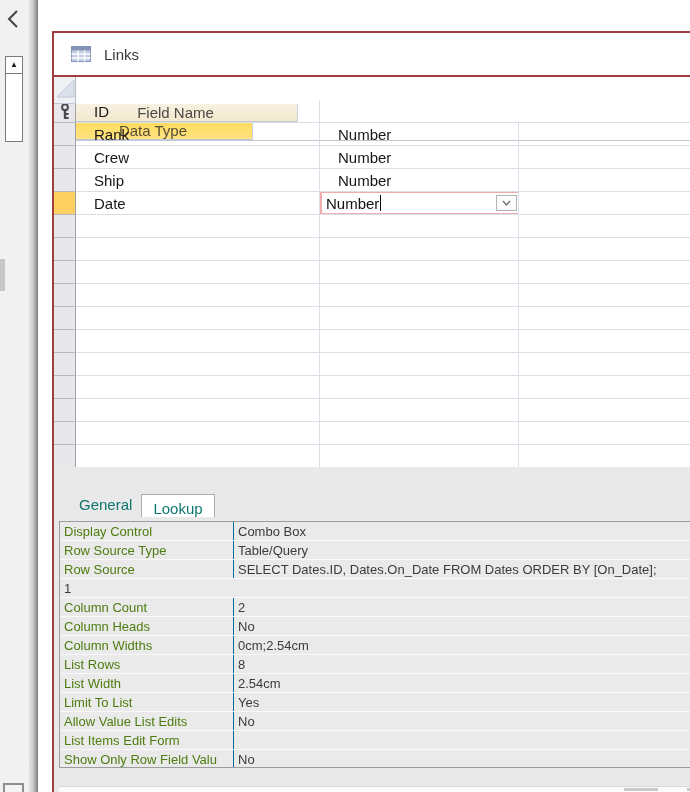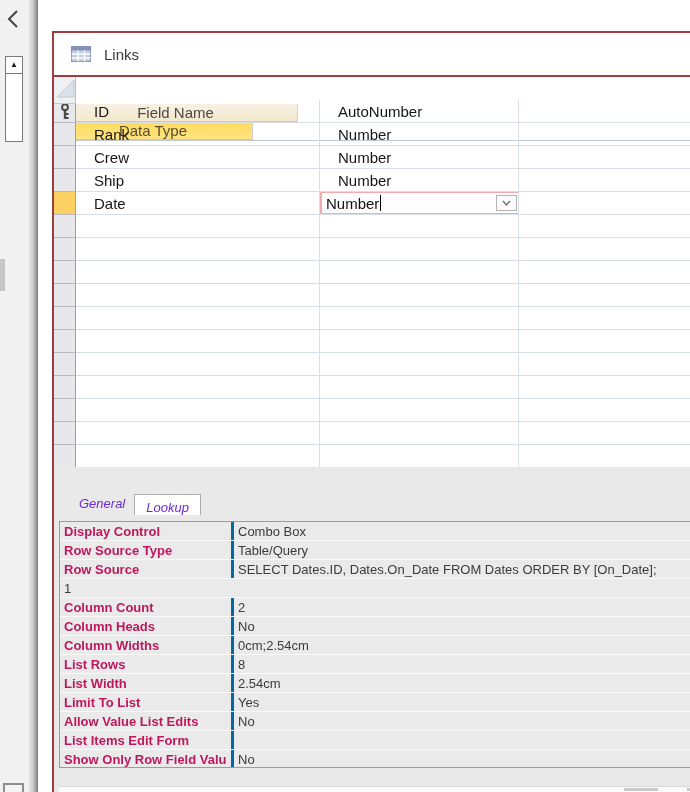--- a/index.html
+++ b/index.html
@@ -59,30 +59,30 @@
            border:2px solid #f2abaf; background:#fff; display:flex; align-items:center;
            padding-left:4px; font-size:15px; color:#111; }
   .caret { display:inline-block; width:1px; height:16px; background:#000; margin-left:1px; }
   .combo-btn { position:absolute; right:2px; top:2px; width:21px; height:16px; background:#fcfcfc;
                border:1px solid #b3b3b3; display:flex; align-items:center; justify-content:center;
                cursor:pointer; }
 
   
   .lower { position:absolute; left:2px; top:467px; width:650px; height:325px; background:#e9e9e9; }
   .ptabs { position:absolute; left:16px; top:27px; display:flex; align-items:flex-end; }
-  .ptab { font-size:13px; color:#6d28d9; cursor:pointer;font-style:italic; }
+  .ptab { font-size:15px; color:#0f766e; cursor:pointer; }
   .ptab.inactive { padding:2px 9px 4px; }
   .ptab.active { background:#fff; border:1px solid #adadad; border-bottom:none;
                  padding:5px 11px 0; position:relative; z-index:2; }
 
   .pgrid { position:absolute; left:5px; top:54px; width:645px; height:247px;
            border:1px solid #9c9c9c; background:#eaeaea; overflow:hidden; }
   .prow { display:flex; height:19px; border-bottom:1px solid #f9f9f9; }
-  .plabel { width:174px; border-right:3px solid #0369a1; padding:2px 0 0 4px;
-            font-size:13px; color:#be185d; white-space:nowrap; overflow:hidden;font-weight:bold; }
+  .plabel { width:174px; border-right:1px solid #0369a1; padding:2px 0 0 4px;
+            font-size:13px; color:#4d7c0f; white-space:nowrap; overflow:hidden; }
   .pvalue { flex:1; padding:2px 0 0 4px; font-size:13px; color:#3b3b3b;
             white-space:nowrap; overflow:hidden; cursor:text; }
 
   .bottomstrip { position:absolute; left:5px; top:319px; width:645px; height:6px;
                  background:#fbfbfb; border-top:1px solid #d8d8d8; }
   .hscroll-frag1 { position:absolute; left:565px; top:1px; width:34px; height:3px; background:#c9c9c9; }
   .hscroll-frag2 { position:absolute; left:628px; top:1px; width:16px; height:3px; background:#c9c9c9; }
 </style>
 </head>
 <body>
@@ -138,21 +138,20 @@
       <div class="g-row">
         <div class="g-sel">
           <svg width="10" height="17" viewBox="0 0 10 17">
             <circle cx="5" cy="4.2" r="2.9" fill="none" stroke="#4c4c4c" stroke-width="2"></circle>
             <line x1="5" y1="7" x2="5" y2="16" stroke="#4c4c4c" stroke-width="2.4"></line>
             <line x1="5" y1="11" x2="8.6" y2="11" stroke="#4c4c4c" stroke-width="2"></line>
             <line x1="5" y1="15" x2="8.6" y2="15" stroke="#4c4c4c" stroke-width="2"></line>
           </svg>
         </div>
         <div class="g-cell c-name">ID</div>
-        <div class="g-cell c-type">AutoNumber</div>
         <div class="g-cell c-desc"></div>
       </div>
 
       <div class="g-row">
         <div class="g-sel"></div>
         <div class="g-cell c-name">Rank</div>
         <div class="g-cell c-type">Number</div>
         <div class="g-cell c-desc"></div>
       </div>
 

